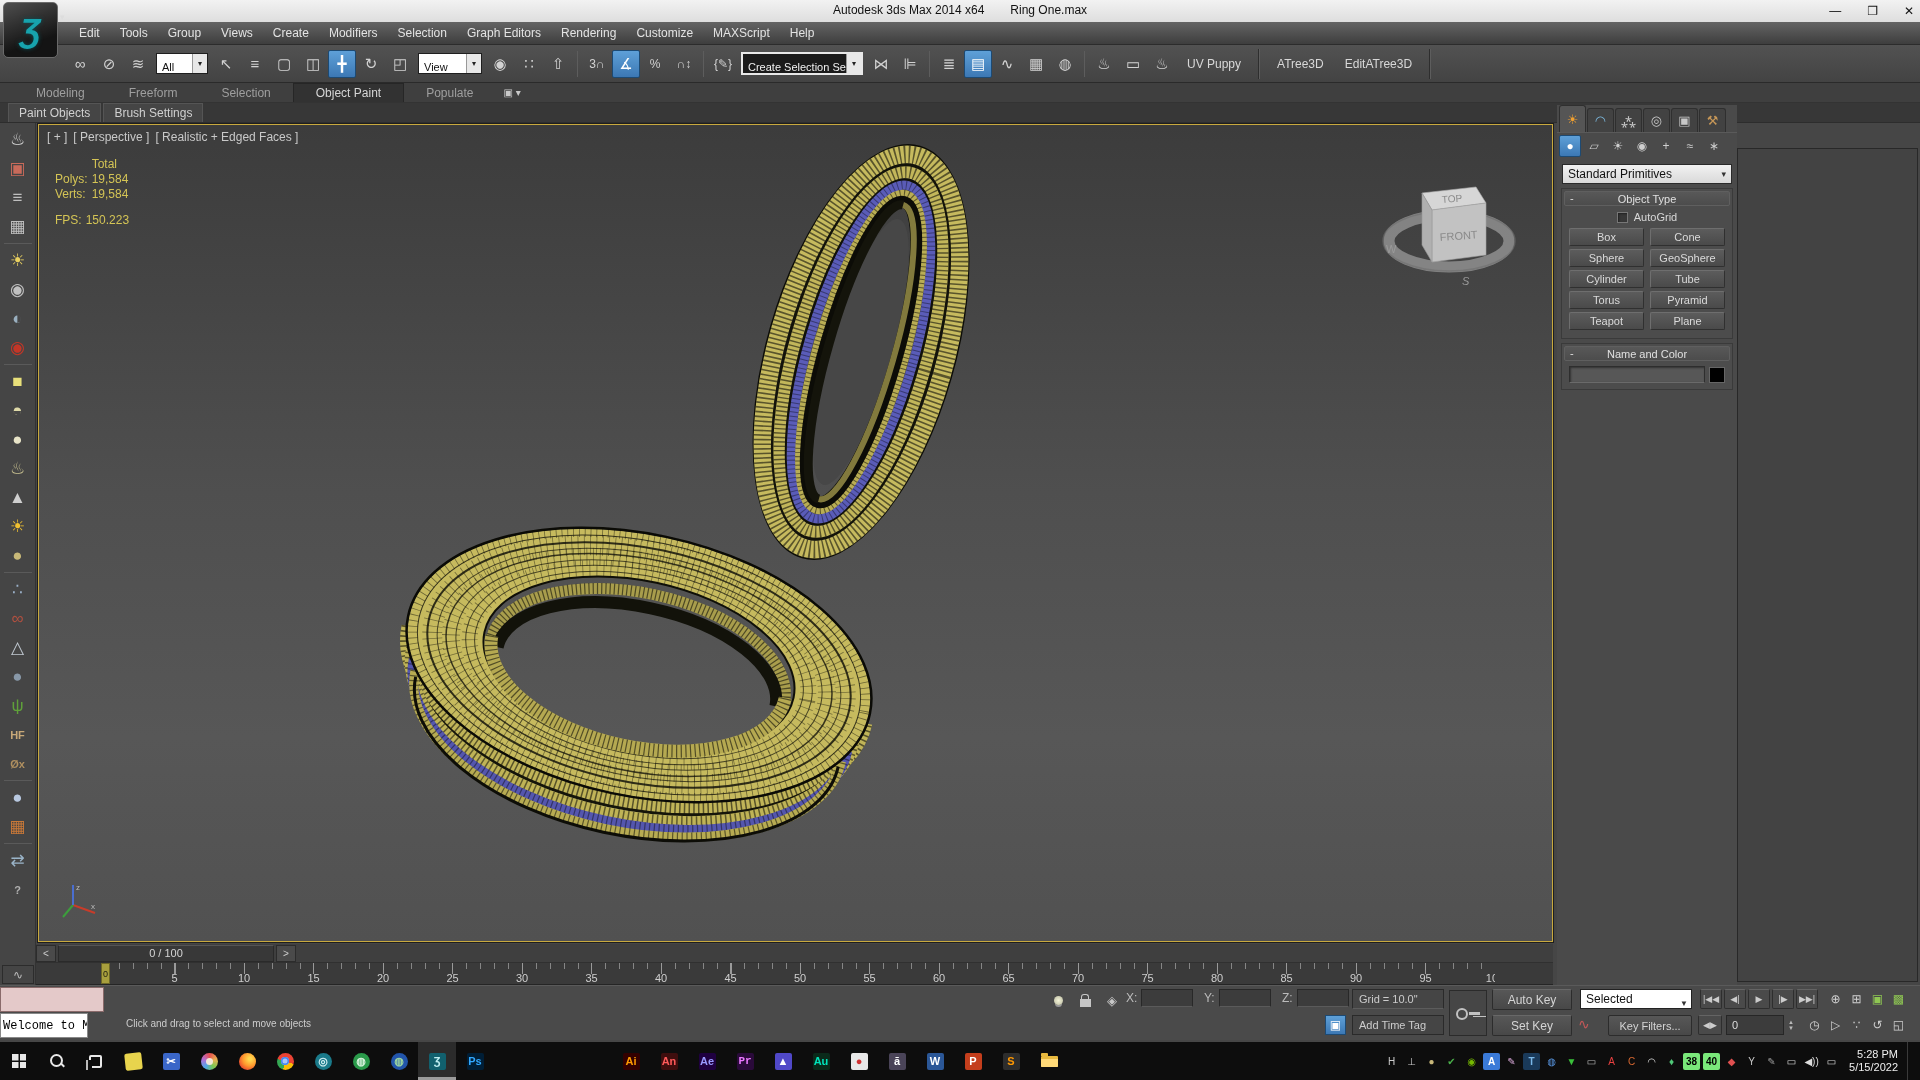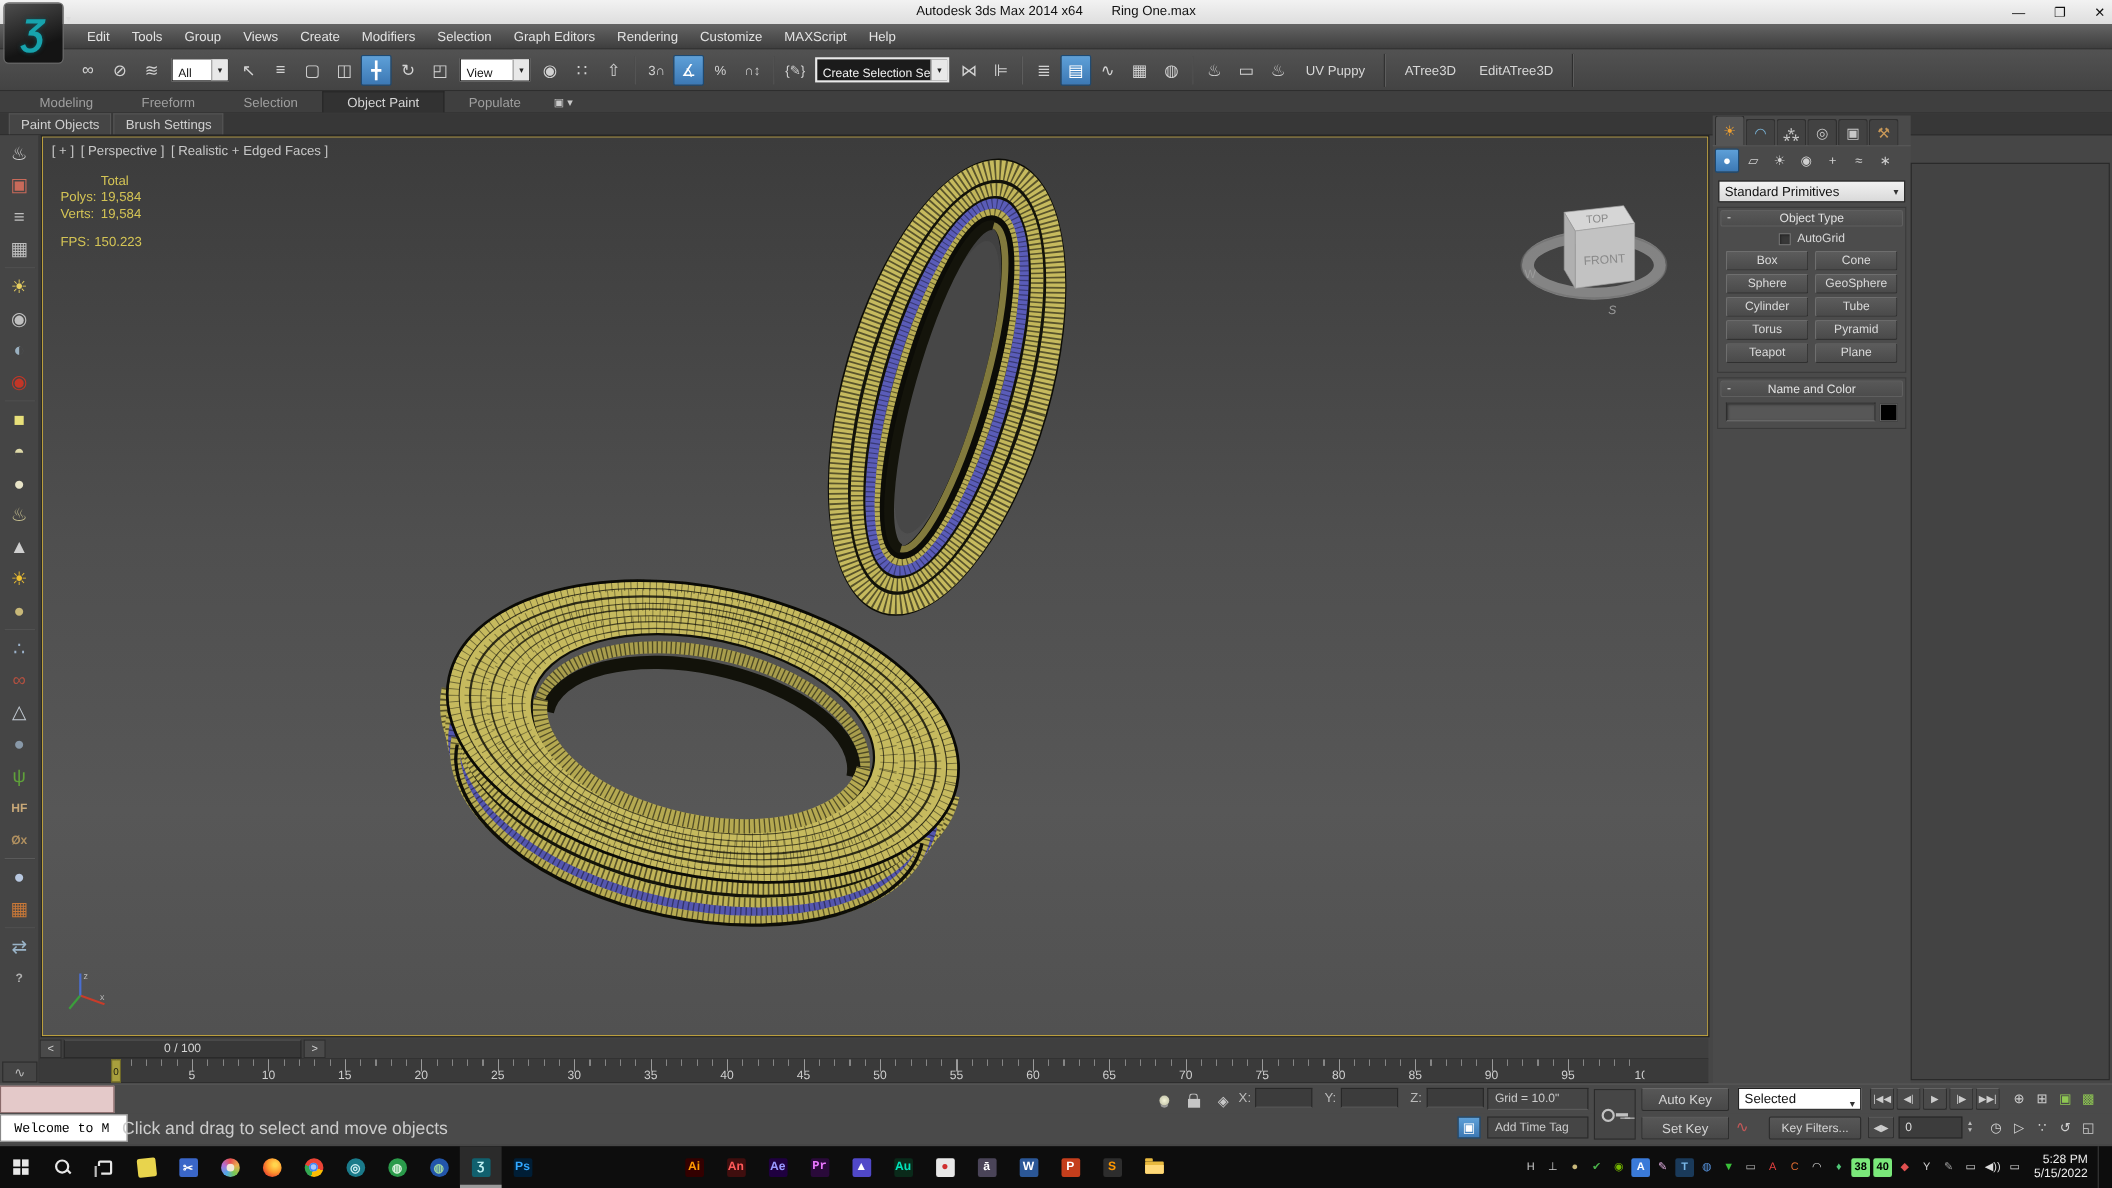--- a/index.html
+++ b/index.html
@@ -91,23 +91,23 @@
   .ticks-minor{position:absolute;left:69px;top:0;width:1400px;height:6px;background:repeating-linear-gradient(90deg,#868686 0 1px,transparent 1px 13.9px);}
   .ticks-major{position:absolute;left:69px;top:0;width:1400px;height:11px;background:repeating-linear-gradient(90deg,#9a9a9a 0 1px,transparent 1px 69.5px);}
   .ticklabel{position:absolute;top:9px;transform:translateX(-50%);color:#cfcfcf;font-size:11px;}
   .curframe{position:absolute;left:65px;top:0;width:9px;height:21px;background:#a89f3d;border:1px solid #6d6728;color:#1d1d10;font-size:9px;text-align:center;line-height:20px;}
   .minicurve{position:absolute;left:2px;top:965px;width:32px;height:19px;background:#454545;border:1px solid #2c2c2c;color:#bbb;font-size:12px;display:flex;align-items:center;justify-content:center;}
 
   
   .statusr1{position:absolute;left:0;top:985px;width:1920px;height:27px;background:#4a4a4a;border-top:1px solid #5a5a5a;}
   .statusr2{position:absolute;left:0;top:1012px;width:1920px;height:28px;background:#4a4a4a;}
   .listener-pink{position:absolute;left:0;top:1px;width:104px;height:25px;background:#e4c9c9;border:1px solid #8a6a6a;}
-  .listener-white{position:absolute;left:0;top:1px;width:116px;height:25px;background:#fff;border:1px solid #888;color:#000;font-family:"Liberation Mono",monospace;font-size:12px;line-height:24px;white-space:nowrap;overflow:hidden;padding-left:12px;}
+  .listener-white{position:absolute;left:0;top:1px;width:88px;height:25px;background:#fff;border:1px solid #888;color:#000;font-family:"Liberation Mono",monospace;font-size:12px;line-height:24px;white-space:nowrap;overflow:hidden;padding-left:2px;}
   .selfield{position:absolute;left:110px;top:3px;width:930px;height:20px;background:#424242;border:1px solid #2c2c2c;border-bottom-color:#5e5e5e;color:#ccc;font-size:12px;line-height:19px;padding-left:7px;}
-  .promptline{position:absolute;left:111px;top:6px;color:#ccc;font-size:16px;}
+  .promptline{position:absolute;left:126px;top:6px;color:#ccc;font-size:10px;}
   .sticon{position:absolute;top:4px;width:20px;height:20px;display:flex;align-items:center;justify-content:center;color:#c8c8c8;font-size:13px;}
   .xyz{position:absolute;top:5px;color:#bbb;font-size:12px;}
   .xyzfield{position:absolute;top:3px;width:52px;height:18px;background:#3c3c3c;border:1px solid #282828;border-bottom-color:#5a5a5a;}
   .gridbox{position:absolute;left:1352px;top:3px;width:92px;height:20px;background:#454545;border:1px solid #2a2a2a;border-bottom-color:#5c5c5c;color:#ccc;font-size:11px;line-height:19px;padding-left:6px;}
   .timetag{position:absolute;left:1352px;top:3px;width:92px;height:20px;background:#454545;border:1px solid #2a2a2a;color:#ccc;font-size:11px;line-height:19px;padding-left:6px;}
   .isobtn{position:absolute;left:1325px;top:3px;width:21px;height:20px;background:linear-gradient(#5ea0d8,#3c78b4);border:1px solid #1d4a73;color:#fff;font-size:12px;text-align:center;line-height:19px;}
   .keybtn{position:absolute;left:1449px;top:990px;width:38px;height:46px;background:#464646;border:1px solid #2b2b2b;display:flex;align-items:center;justify-content:center;z-index:5;}
   .keyic{position:relative;width:24px;height:14px;}
   .keyic::before{content:"";position:absolute;left:0px;top:2px;width:8px;height:8px;border:2.5px solid #c2c2c2;border-radius:50%;}
   .keyic::after{content:"";position:absolute;left:13px;top:6px;width:11px;height:3px;background:#c2c2c2;box-shadow:7px 3px 0 -1px #c2c2c2, 3px 3px 0 -1px #c2c2c2;}

